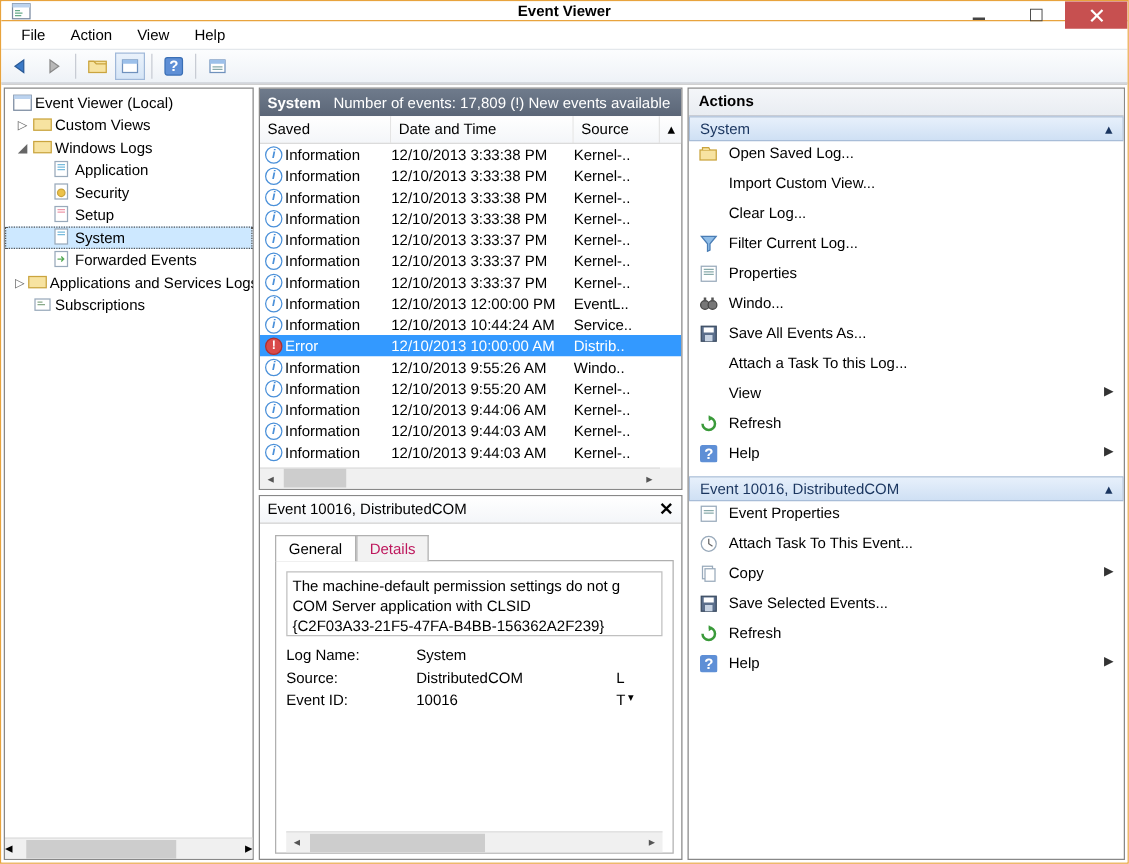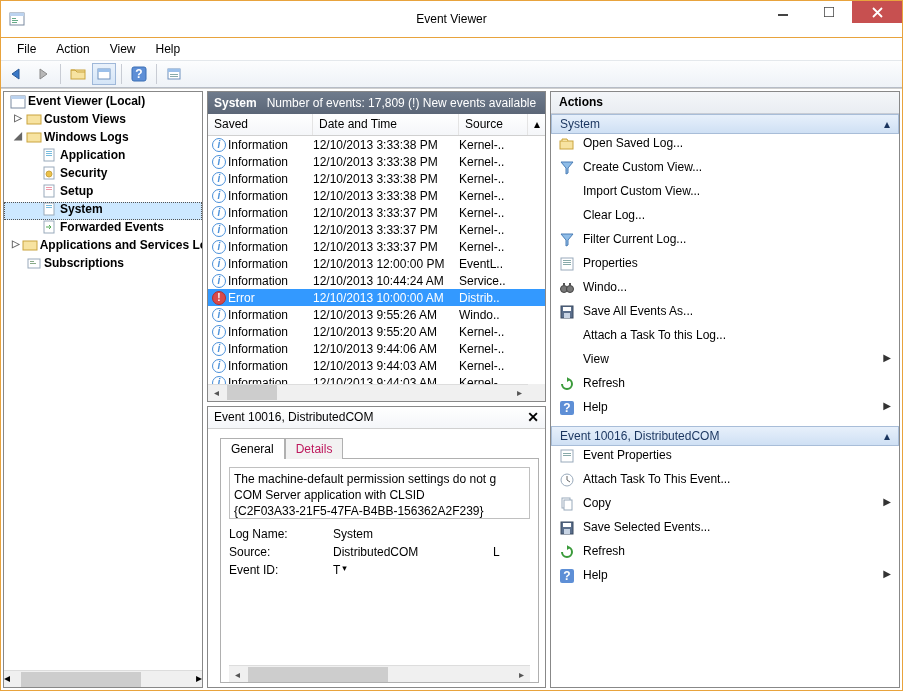--- a/index.html
+++ b/index.html
@@ -1,32 +1,32 @@
 <!DOCTYPE html>
 <html><head>
 <meta charset="utf-8">
 <style>
 * { box-sizing: border-box; margin: 0; padding: 0; font-family: "Segoe UI", Tahoma, sans-serif; font-size: 12px; }
 body { background: #fff; width: 903px; height: 691px; overflow: hidden; border: 1px solid #e8a33d; display: flex; flex-direction: column; }
-.titlebar { height: 37px; background: linear-gradient(#fff, #fff); display: flex; align-items: center; border-bottom: 1px solid #e8a33d; position: relative; }
+.titlebar { height: 16px; background: linear-gradient(#fff, #fff); display: flex; align-items: center; border-bottom: 1px solid #e8a33d; position: relative; font-weight: bold; }
 .titlebar .title { position: absolute; left: 50%; transform: translateX(-50%); font-size: 12px; color: #000; }
 .titlebar .sysicon { width: 16px; height: 16px; margin-left: 8px; }
 .winbtns { position: absolute; right: 0; top: 0; display: flex; height: 22px; }
 .winbtn { width: 46px; height: 22px; display: flex; align-items: center; justify-content: center; font-size: 14px; }
 .winbtn.close { background: #c75050; color: #fff; width: 50px; }
 .menubar { height: 22px; display: flex; align-items: center; padding: 0 8px; gap: 4px; background: #fff; }
 .menubar span { padding: 2px 8px; cursor: default; }
 .toolbar { height: 28px; background: linear-gradient(#fcfdfe,#eef2f7); border-top: 1px solid #e4e8ec; border-bottom: 1px solid #b6bcc6; display: flex; align-items: center; padding: 0 4px; gap: 2px; }
 .toolbar .tbtn { width: 24px; height: 22px; display: flex; align-items: center; justify-content: center; border: 1px solid transparent; }
 .toolbar .sep { width: 1px; height: 20px; background: #c8ccd4; margin: 0 3px; }
 .mainarea { flex: 1; display: flex; background: #fff; overflow: hidden; border-top: 1px solid #d0d0d0; }
 .pane { border: 1px solid #888; margin: 2px; background: #fff; display: flex; flex-direction: column; overflow: hidden; }
 .tree { width: 200px; }
 .tree-inner { padding: 2px 0; overflow: auto; flex: 1; }
-.treeitem { display: flex; height: 18px; padding-left: 4px; white-space: nowrap; cursor: default; font-weight: bold; }
+.treeitem { display: flex; align-items: center; height: 18px; padding-left: 4px; white-space: nowrap; cursor: default; }
 .treeitem .exp { width: 12px; text-align: center; color: #666; font-size: 10px; }
 .treeitem .ticon { width: 16px; height: 16px; margin: 0 2px; flex-shrink: 0; }
 .treeitem.sel { background: #cde8ff; outline: 1px dotted #555; outline-offset: -1px; }
 .tree-scroll-h { height: 17px; background: #f0f0f0; border-top: 1px solid #ddd; position: relative; }
 .center { flex: 1; display: flex; flex-direction: column; }
 .listpane { flex: 1.1; }
 .listheader { height: 22px; background: linear-gradient(#6f7b8c,#5b6677); color: #fff; display: flex; align-items: center; padding: 0 6px; font-weight: bold; gap: 10px; }
 .listheader .hsub { font-weight: normal; }
 .colhead { height: 22px; display: flex; border-bottom: 1px solid #d0d0d0; background: #fff; }
 .colhead div { border-right: 1px solid #e4e4e4; padding: 3px 6px; background: linear-gradient(#fff,#f4f6f9); }
@@ -415,20 +415,21 @@
               <span class="k">Log Name:</span>
               <span>System</span>
             </div>
           <div class="proprow">
               <span class="k">Source:</span>
               <span style="width:160px">DistributedCOM</span>
               <span>L</span>
             </div>
           <div class="proprow">
               <span class="k">Event ID:</span>
+              <span style="width:160px">10016</span>
               <span>T</span>
               <span style="margin-left:2px;font-size:9px">▾</span>
             </div>
         </div>
         <div class="hscroll" style="margin-top:auto">
             <span class="arrow">◂</span>
             <div class="thumb" style="width:140px"></div>
             <span class="arrow" style="margin-left:auto">▸</span>
           </div>
       </div>
@@ -445,28 +446,20 @@
       <div class="actitem">
           <span class="aicon">
             <svg width="16" height="14">
               <rect x="1" y="4" width="13" height="8" fill="#f7e3a1" stroke="#caa43e"></rect>
               <path d="M3 4 L3 2 L8 2 L9 4" fill="#f7e3a1" stroke="#caa43e"></path>
             </svg>
           </span>
           <span>Open Saved Log...</span>
         </div>
       <div class="actitem">
-          <span class="aicon">
-            <svg width="14" height="14">
-              <path d="M1 1 L13 1 L8 7 L8 12 L6 13 L6 7 Z" fill="#8fbde8" stroke="#4a7db5"></path>
-            </svg>
-          </span>
-          <span>Create Custom View...</span>
-        </div>
-      <div class="actitem">
           <span class="aicon"></span>
           <span>Import Custom View...</span>
         </div>
       <div class="actitem">
           <span class="aicon"></span>
           <span>Clear Log...</span>
         </div>
       <div class="actitem">
           <span class="aicon">
             <svg width="14" height="14">

